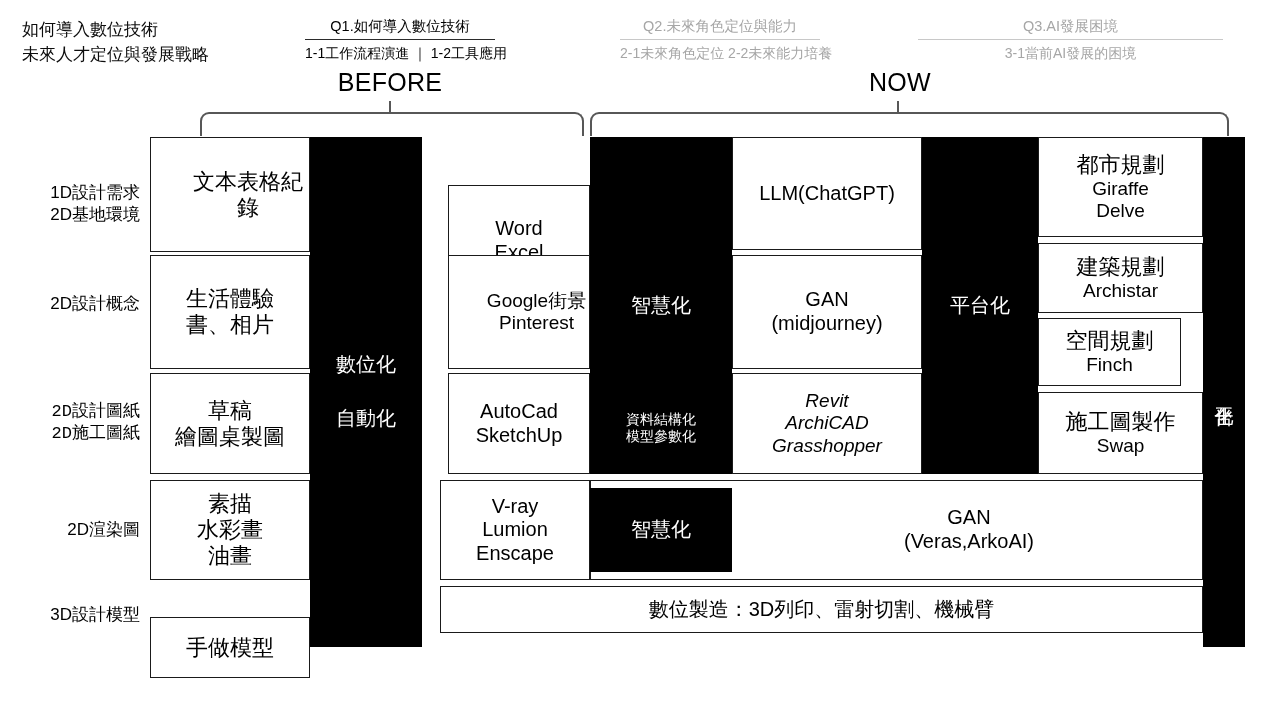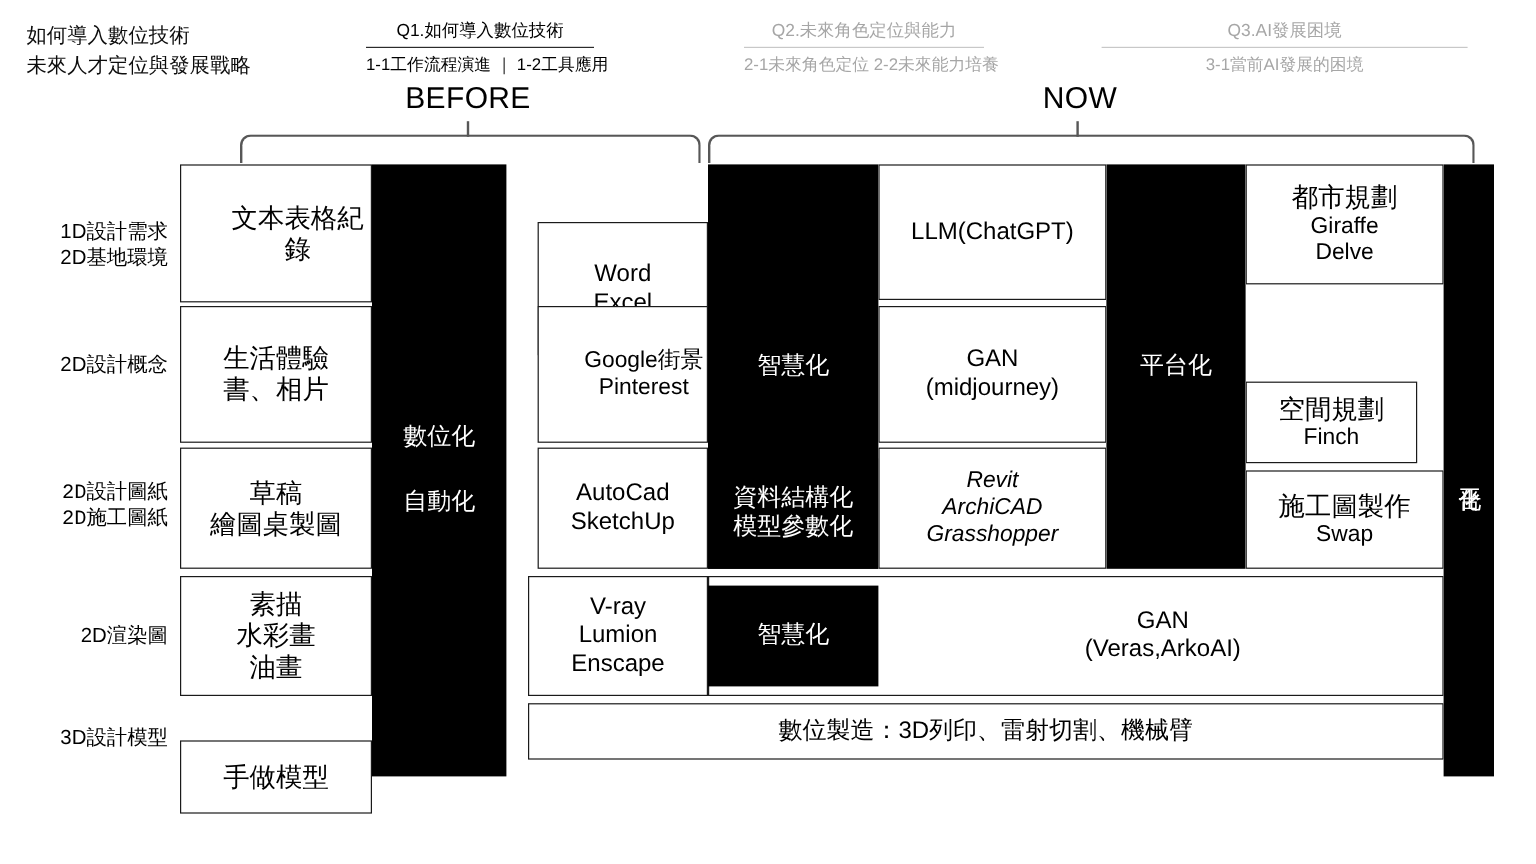--- a/index.html
+++ b/index.html
@@ -56,21 +56,21 @@
     position:absolute;
     display:flex;align-items:center;justify-content:flex-end;
     text-align:right;
     font-size:17px;line-height:1.3;color:#000;
     white-space:nowrap;
   }
 
   .fs-cjk{font-size:22px;}
   .fs-lat{font-size:20px;}
   .fs-lat-s{font-size:19px;}
-  .fs-k{font-size:20px;}
+  .fs-k{font-size:14px;}
   .fs-k-big{font-size:20px;}
   .fs-wide{font-size:20px;}
   .vert{writing-mode:vertical-rl;text-orientation:upright;line-height:1.05;font-size:19px;}
 </style>
 </head>
 <body>
 
 <div id="stage">
 
   <div class="title-block">
@@ -183,20 +183,26 @@
     </div>
   </div>
 
   <div class="cell cell-w" style="left:732px;top:255px;width:190px;height:114px;">
     <div>
       <div class="fs-lat">GAN</div>
       <div class="fs-lat">(midjourney)</div>
     </div>
   </div>
 
+  <div class="cell cell-w" style="left:1038px;top:243px;width:165px;height:70px;">
+    <div>
+      <div class="fs-cjk">建築規劃</div>
+      <div class="fs-lat-s">Archistar</div>
+    </div>
+  </div>
 
   <div class="cell cell-w" style="left:1038px;top:318px;width:143px;height:68px;">
     <div>
       <div class="fs-cjk">空間規劃</div>
       <div class="fs-lat-s">Finch</div>
     </div>
   </div>
 
   <div class="cell cell-w" style="left:150px;top:373px;width:160px;height:101px;">
     <div>

